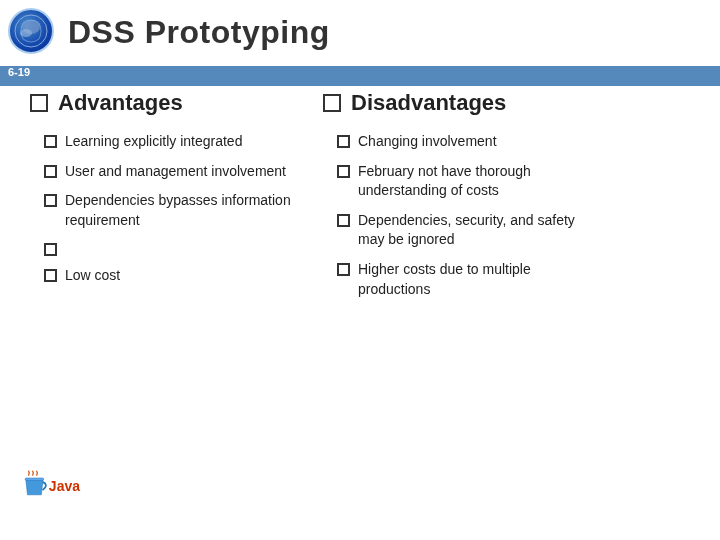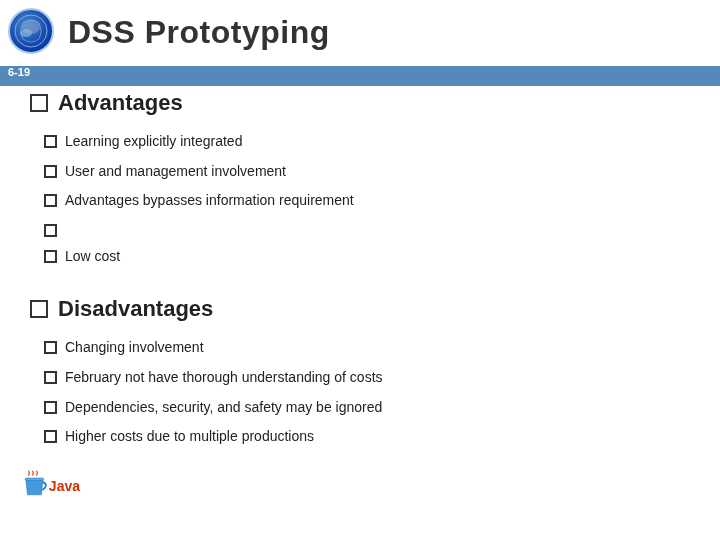--- a/index.html
+++ b/index.html
@@ -75,21 +75,21 @@
       padding-left: 8px;
     }
 
     
     .content-area {
       position: absolute;
       top: 90px;
       left: 30px;
       right: 20px;
       display: flex;
-      flex-direction: column;
+      flex-direction: row;
       gap: 20px;
     }
 
     
     .column {
       flex: 1;
     }
 
     .column-header {
       display: flex;
@@ -187,21 +187,21 @@
       <div class="list-item">
         <div class="bullet-square"></div>
         <span class="item-text">Learning explicitly integrated</span>
       </div>
       <div class="list-item">
         <div class="bullet-square"></div>
         <span class="item-text">User and management involvement</span>
       </div>
       <div class="list-item">
         <div class="bullet-square"></div>
-        <span class="item-text">Advantages bypasses information requirement</span>
+        <span class="item-text">Dependencies bypasses information requirement</span>
       </div>
       <div class="list-item">
         <div class="bullet-square"></div>
       </div>
       <div class="list-item">
         <div class="bullet-square"></div>
         <span class="item-text">Low cost</span>
       </div>
     </div>
 

